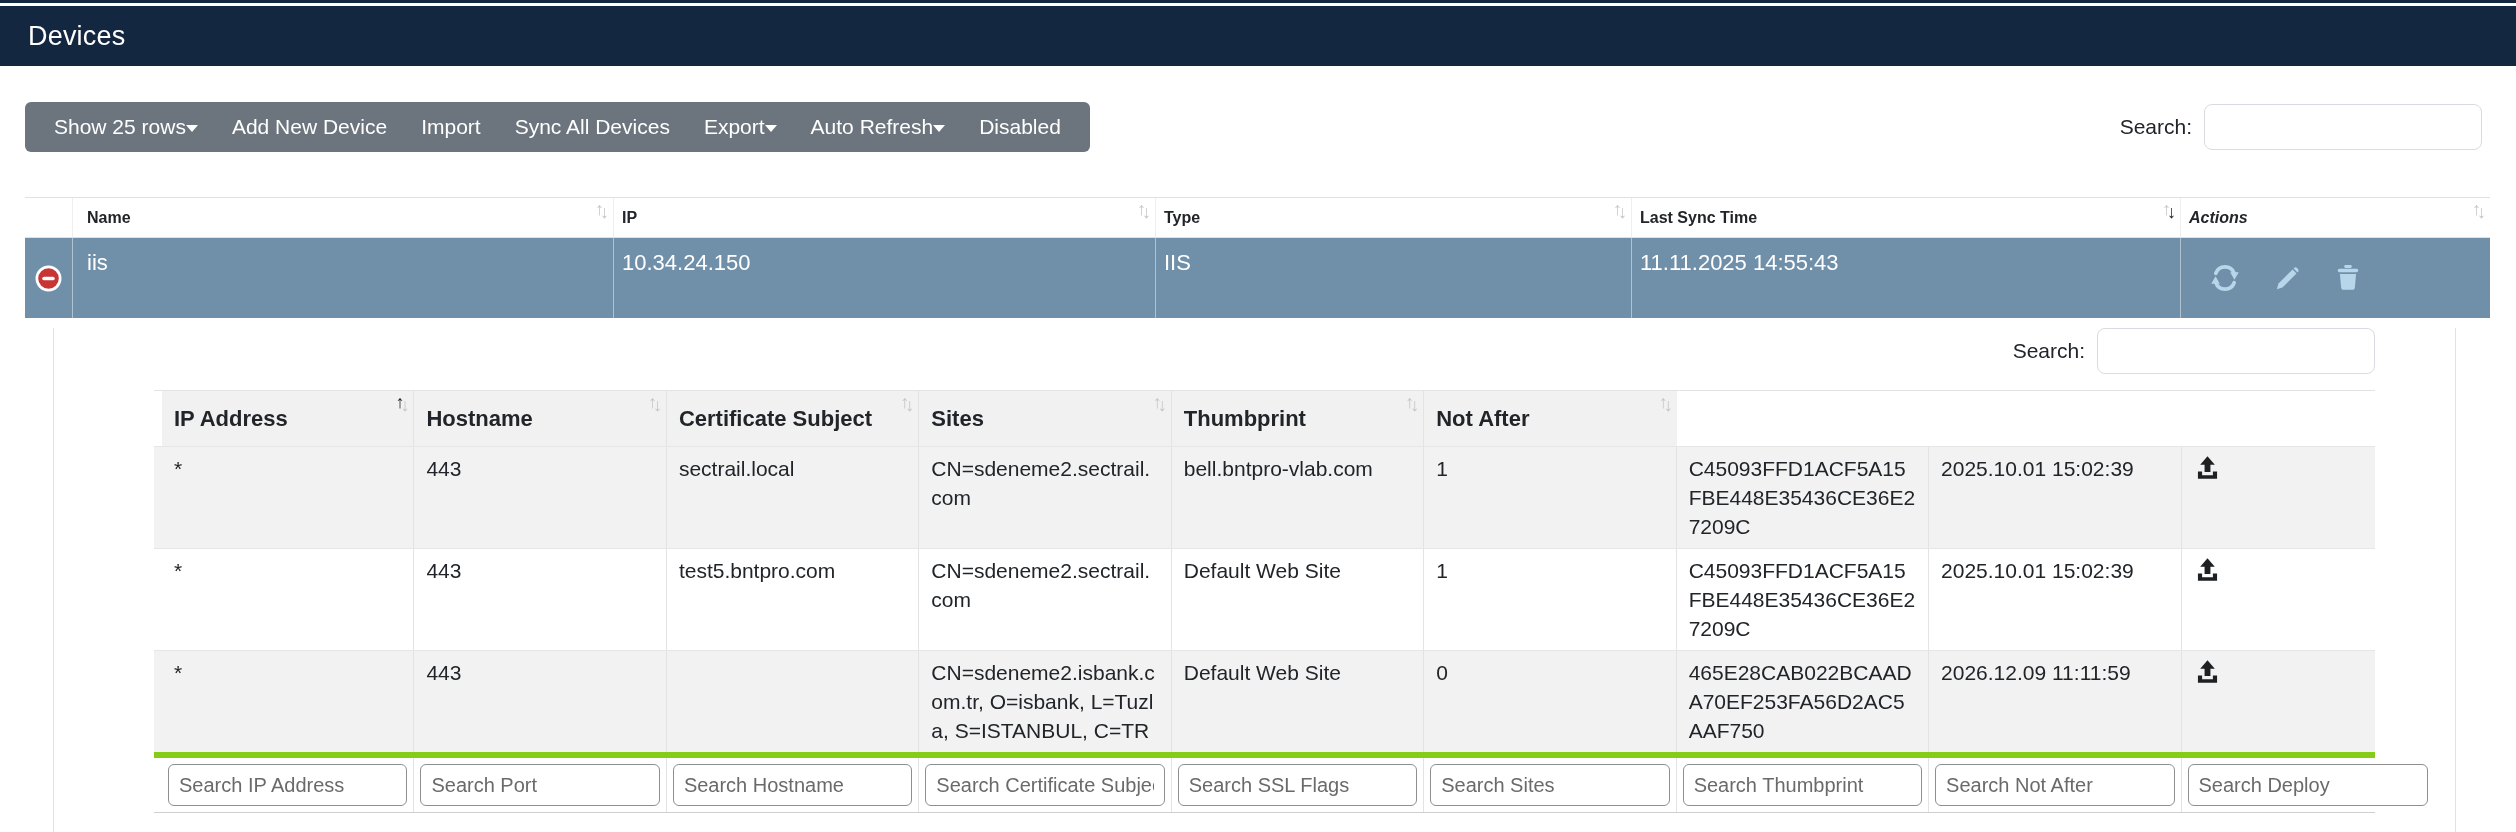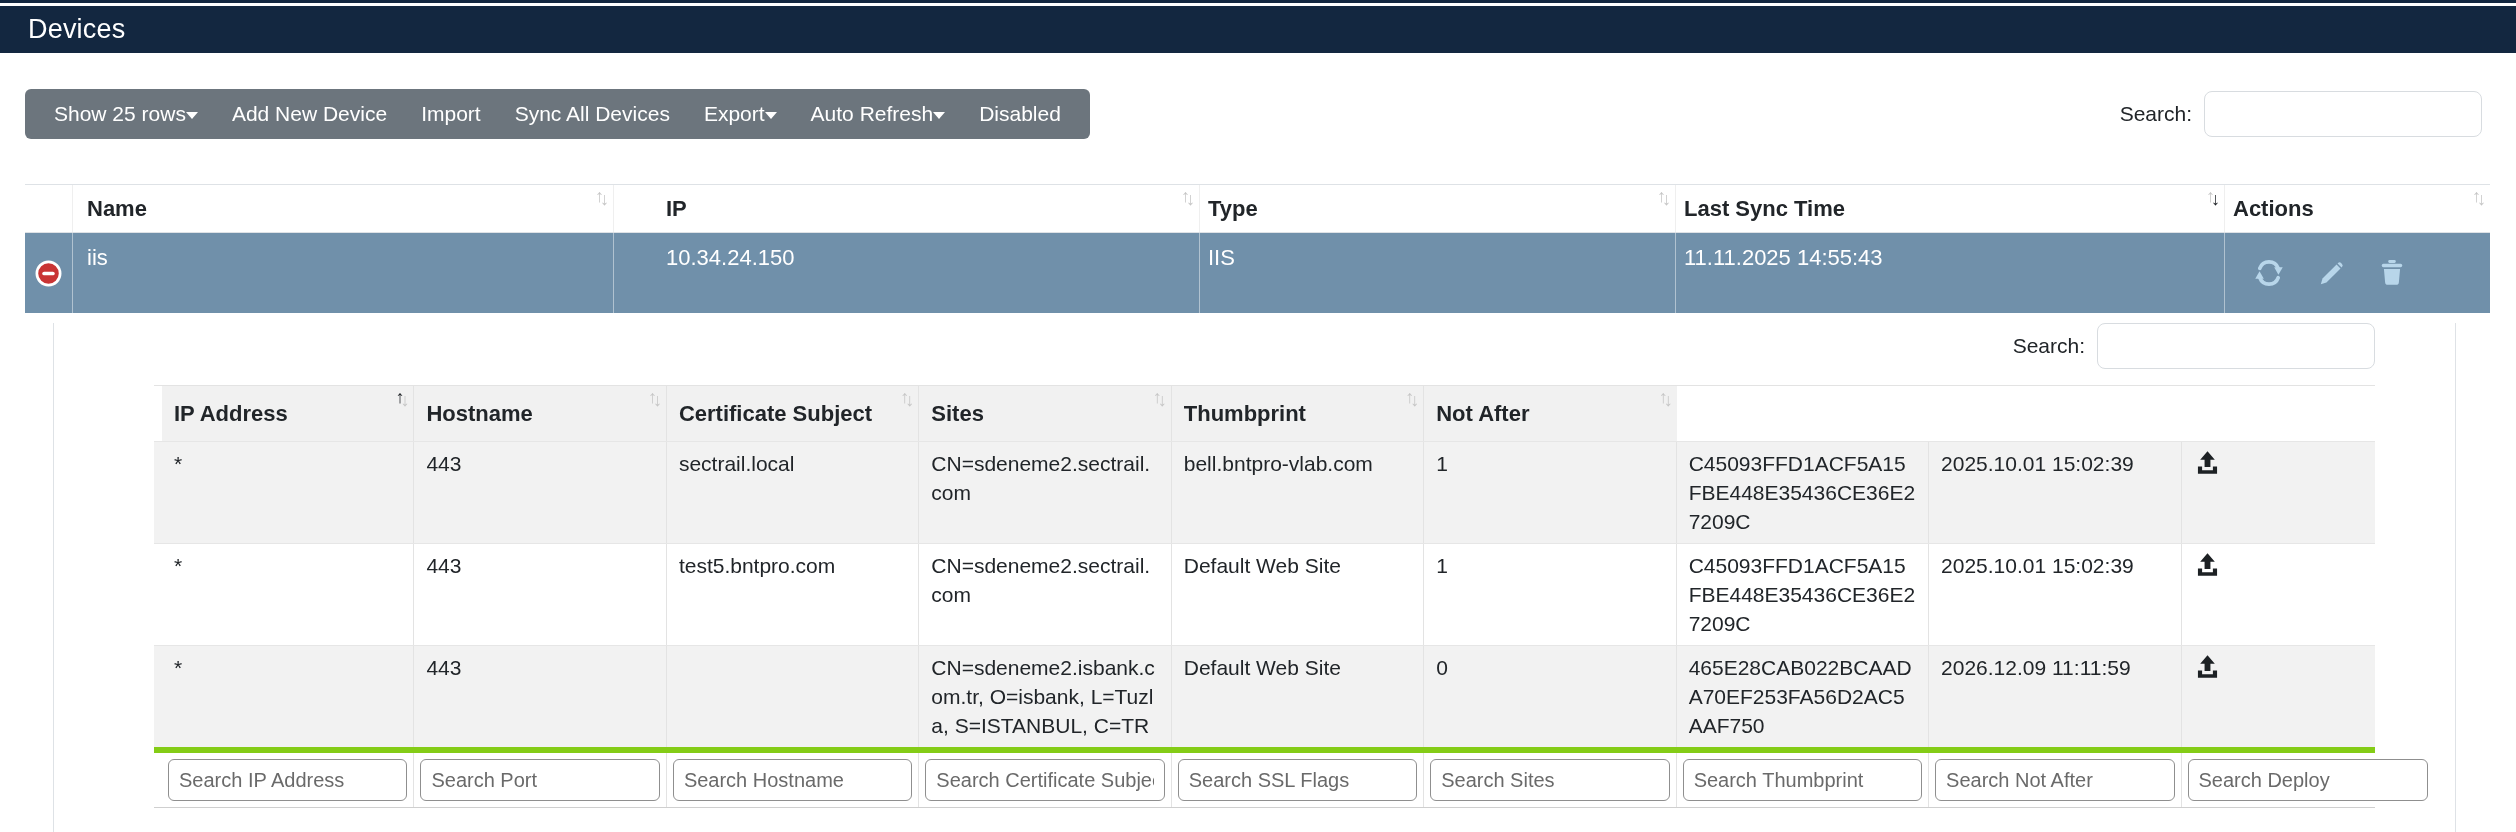--- a/index.html
+++ b/index.html
@@ -7,21 +7,21 @@
   body {
     font-family: "Liberation Sans", sans-serif;
     background: #ffffff;
     color: #212529;
     overflow: hidden;
     position: relative;
   }
   
   .top-line { height: 3px; background: #132740; }
   .titlebar {
-    margin-top: 3px; height: 47px; background: #132740;
+    margin-top: 3px; height: 60px; background: #132740;
     display: flex; align-items: center; padding-left: 28px;
   }
   .titlebar .title { color: #ffffff; font-size: 27px; font-weight: 500; letter-spacing: .2px; }
 
   
   .toolbar-row { display: flex; align-items: center; margin: 36px 34px 0 25px; }
   .btn-toolbar {
     display: flex; align-items: center; background: #6c757d;
     border-radius: 6px; height: 50px; padding: 0 12px;
   }
@@ -38,30 +38,30 @@
   .search-box { margin-left: auto; display: flex; align-items: center; gap: 12px; font-size: 21px; }
   .search-box input, .child-search input {
     width: 278px; height: 46px; border: 1px solid #d8dce0; border-radius: 8px;
     font-size: 20px; padding: 0 12px; outline: none; font-family: inherit;
   }
 
   
   .dtable { margin: 45px 26px 0 25px; border-top: 1px solid #dee2e6; }
   .dhead { display: flex; border-bottom: 1px solid #dee2e6; background: #ffffff; }
   .dhead .cell {
-    position: relative; font-weight: bold; font-size: 22px;
+    position: relative; font-weight: bold; font-size: 16px;
     padding: 11px 8px 10px 8px; border-right: 1px solid #efefef; cursor: pointer;
   }
   .dhead .cell:last-child { border-right: none; }
   .c0 { width: 48px; flex: 0 0 auto; }
   .c1 { width: 541px; flex: 0 0 auto; padding-left: 14px !important; }
-  .c2 { width: 542px; flex: 0 0 auto; margin-left: 44px; }
+  .c2 { width: 542px; flex: 0 0 auto; }
   .c3 { width: 476px; flex: 0 0 auto; }
   .c4 { width: 549px; flex: 0 0 auto; }
-  .c5 { flex: 1 1 auto; }
+  .c5 { flex: 1 1 auto; font-style: italic; }
 
   .sort {
     position: absolute; top: 2px; right: 8px; font-size: 18px;
     color: #c6c6c6; letter-spacing: -4px; font-weight: 400; line-height: 1;
   }
   .sort::before { content: "\2191"; }
   .sort::after  { content: "\2193"; position: relative; top: 3px; }
   .sort.asc::before  { color: #1b1f23; font-weight: 700; }
   .sort.desc::after  { color: #1b1f23; font-weight: 700; }
 

